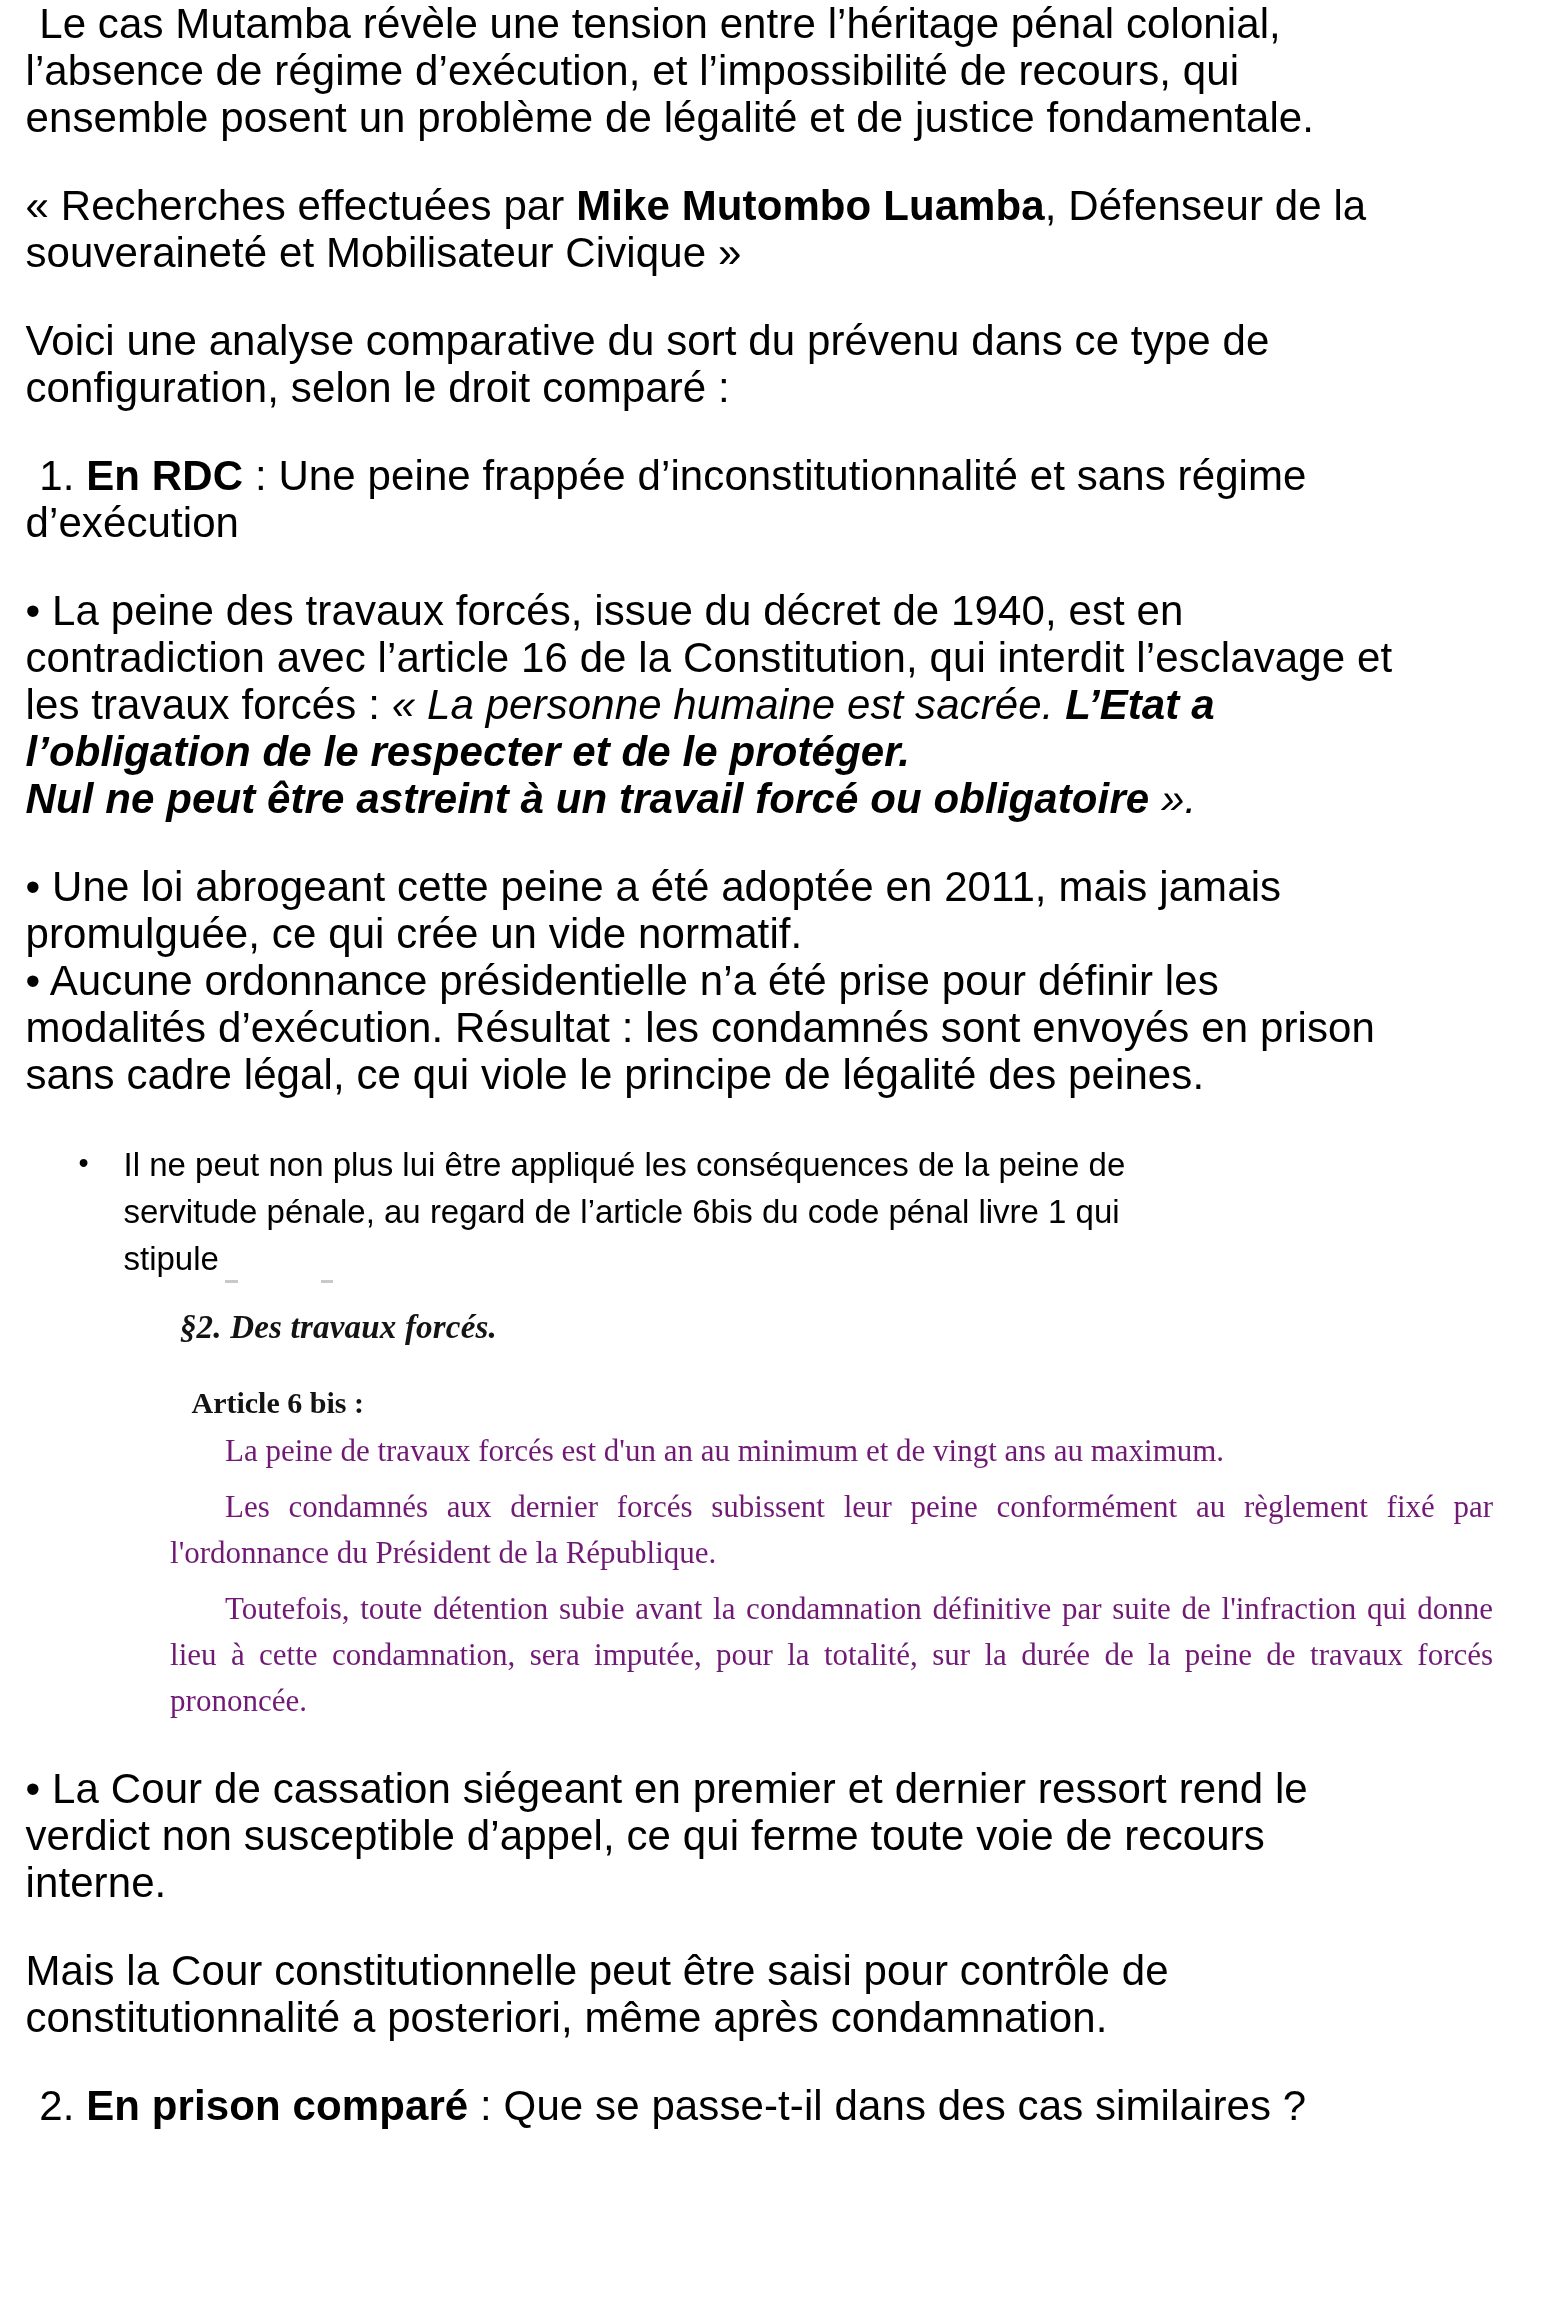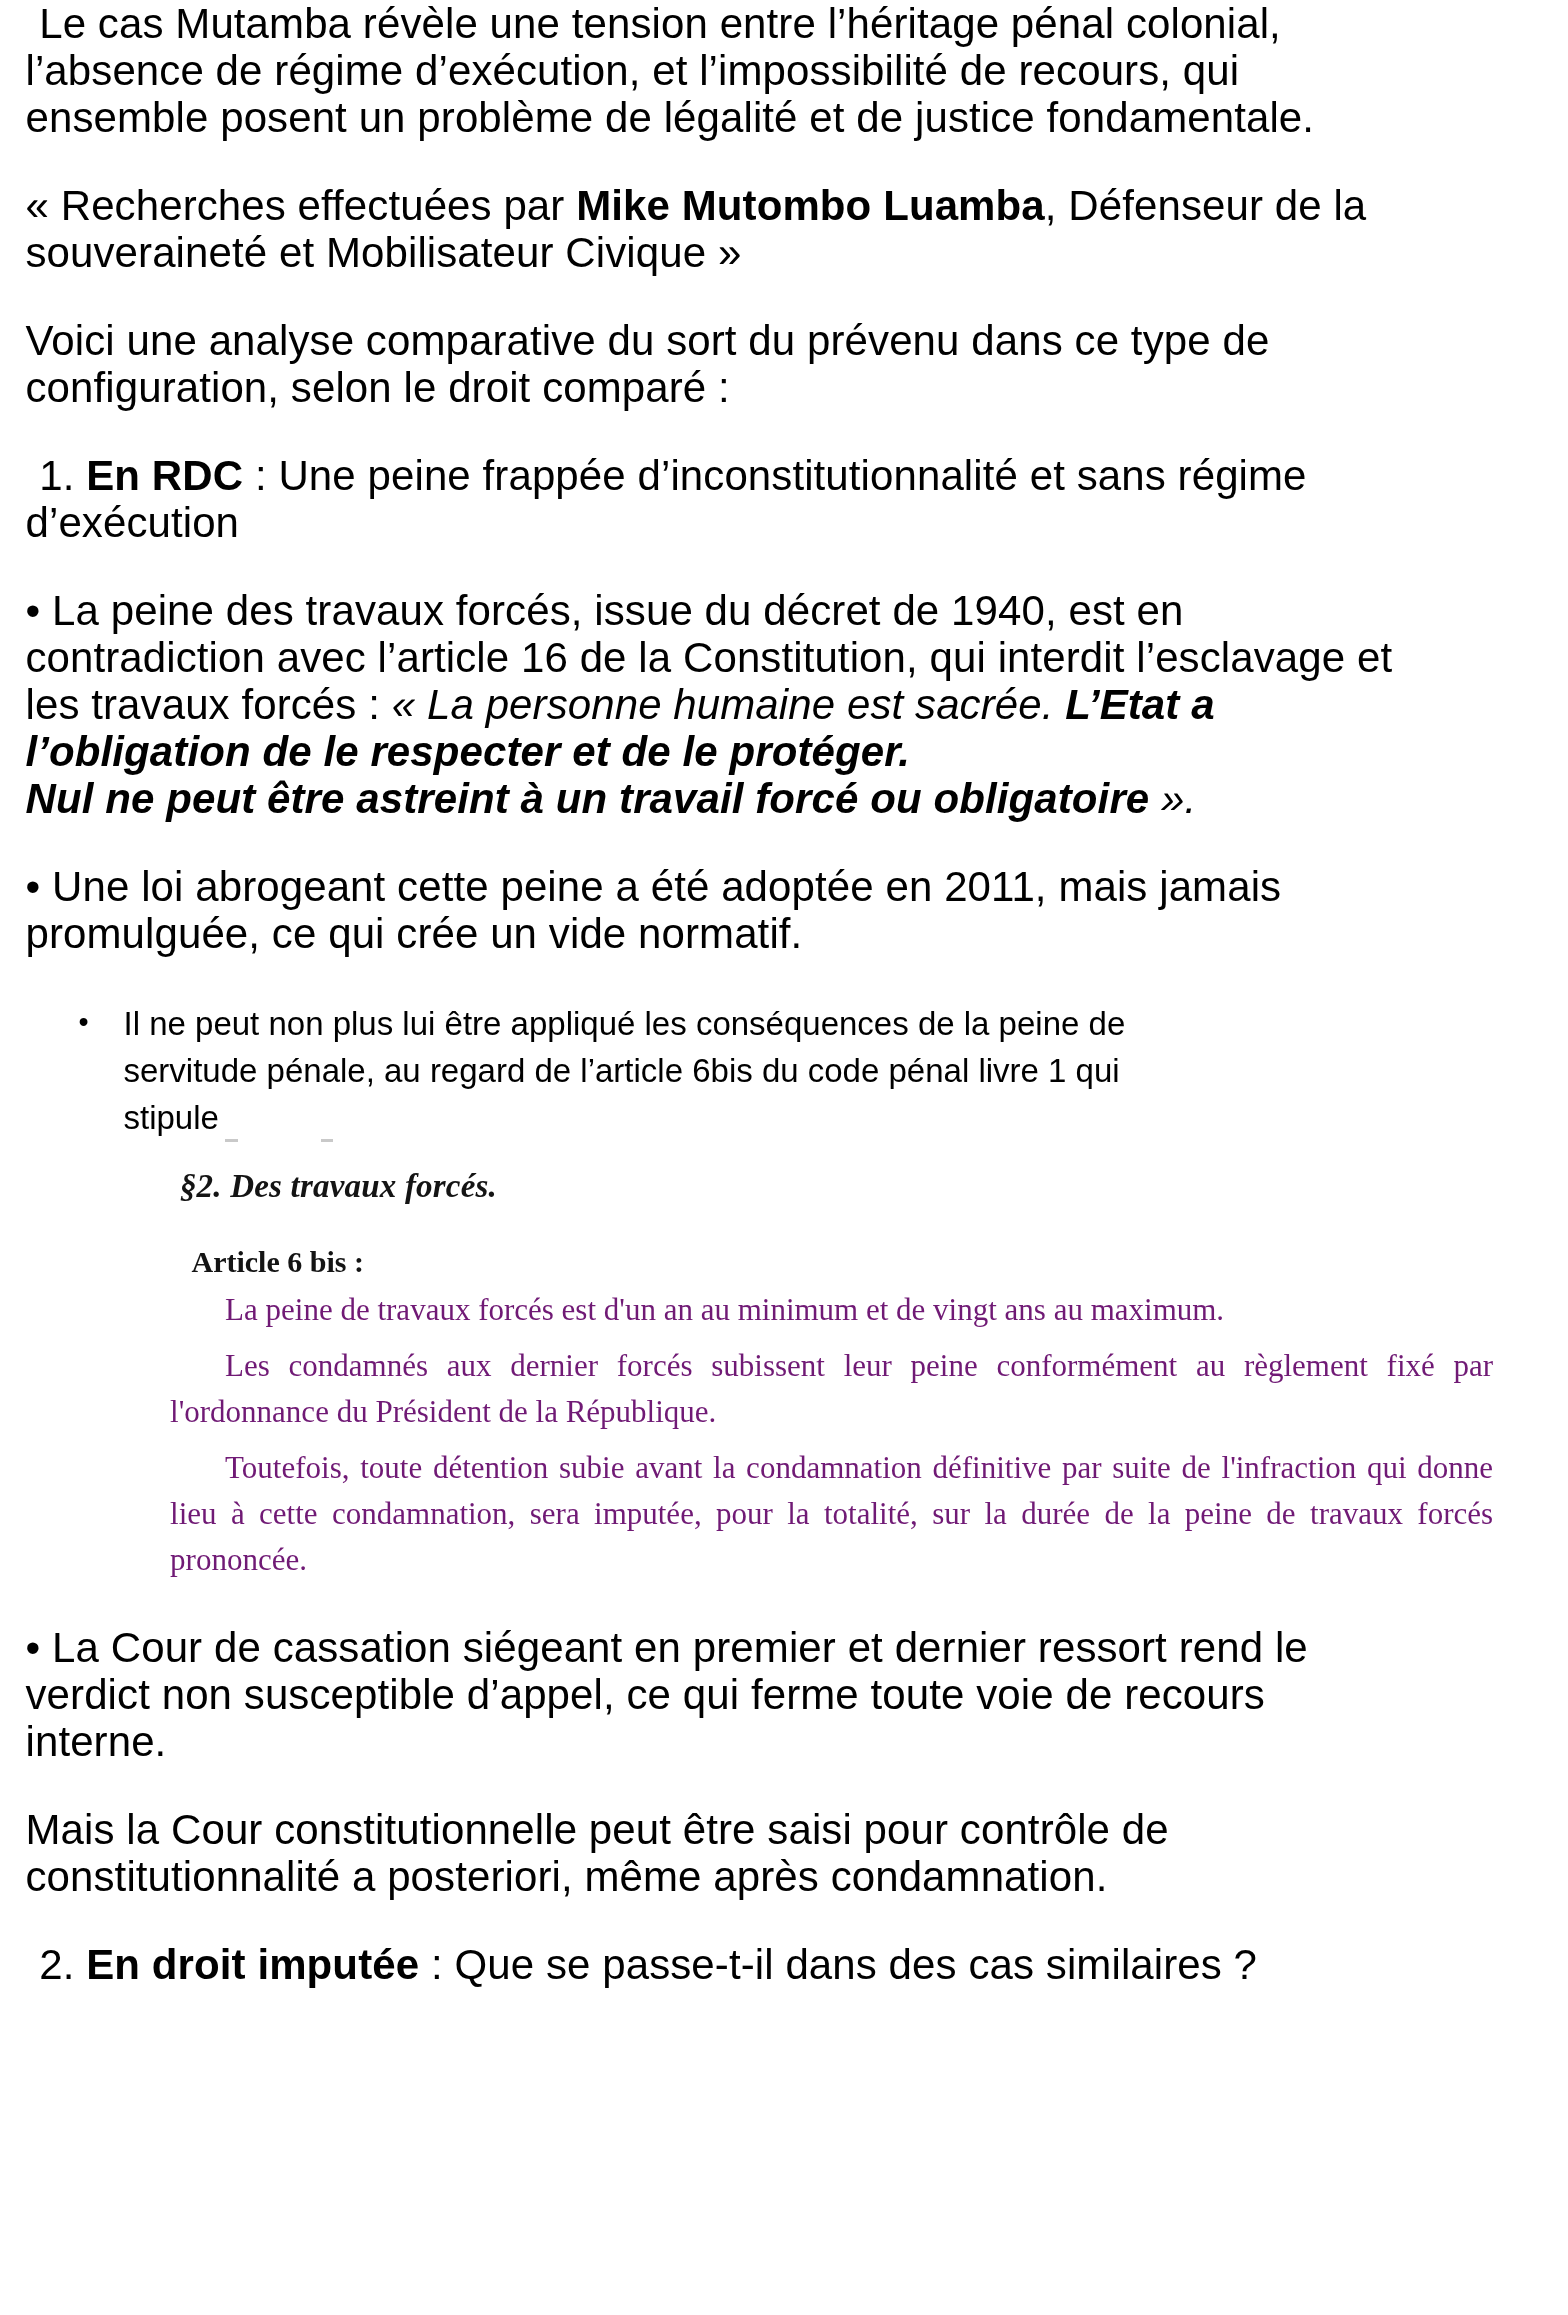--- a/index.html
+++ b/index.html
@@ -134,20 +134,21 @@
     <p class="para gap-top"><span>« Recherches effectuées par </span><span class="b">Mike Mutombo Luamba</span><span>, Défenseur de la souveraineté et Mobilisateur Civique »</span></p>
 
     <p class="para gap-top">Voici une analyse comparative du sort du prévenu dans ce type de configuration, selon le droit comparé :</p>
 
     <p class="para gap-top indent-1"><span>1. </span><span class="b">En RDC</span><span> : Une peine frappée d’inconstitutionnalité et sans régime d’exécution</span></p>
 
     <p class="para gap-top"><span>• La peine des travaux forcés, issue du décret de 1940, est en contradiction avec l’article 16 de la Constitution, qui interdit l’esclavage et les travaux forcés :  </span><span class="i">« La personne humaine est sacrée. </span><span class="bi">L’Etat a l’obligation de le respecter et de le protéger.</span><br><span class="bi">Nul ne peut être astreint à un travail forcé ou obligatoire</span><span class="i"> ».</span></p>
 
     <p class="para gap-top">• Une loi abrogeant cette peine a été adoptée en 2011, mais jamais promulguée, ce qui crée un vide normatif.</p>
 
+    <p class="para">• Aucune ordonnance présidentielle n’a été prise pour définir les modalités d’exécution. Résultat : les condamnés sont envoyés en prison sans cadre légal, ce qui viole le principe de légalité des peines.</p>
 
     <div class="list-block">
       <div class="list-item">
         <span class="disc">•</span><span>Il ne peut non plus lui être appliqué les conséquences de la peine de servitude pénale, au regard de l’article 6bis du code pénal livre 1 qui stipule</span>
       </div>
     </div>
 
     <div class="scan">
       <div class="scan-artifacts">
           <i></i>
@@ -163,17 +164,17 @@
       <p class="scan-p">Les condamnés aux dernier forcés subissent leur peine conformément au règlement fixé par l'ordonnance du Président de la République.</p>
 
 
       <p class="scan-p last">Toutefois, toute détention subie avant la condamnation définitive par suite de l'infraction qui donne lieu à cette condamnation, sera imputée, pour la totalité, sur la durée de la peine de travaux forcés prononcée.</p>
     </div>
 
     <p class="para gap-top">• La Cour de cassation siégeant en premier et dernier ressort rend le verdict non susceptible d’appel, ce qui ferme toute voie de recours interne.</p>
 
     <p class="para gap-top">Mais la Cour constitutionnelle peut être saisi pour contrôle de constitutionnalité a posteriori, même après condamnation.</p>
 
-    <p class="para gap-top indent-1"><span>2. </span><span class="b">En droit imputée</span><span> : Que se passe-t-il dans des cas similaires ?</span></p>
+    <p class="para gap-top indent-1"><span>2. </span><span class="b">En prison comparé</span><span> : Que se passe-t-il dans des cas similaires ?</span></p>
 
   </div>
 </div>
 
 
 </body></html>

